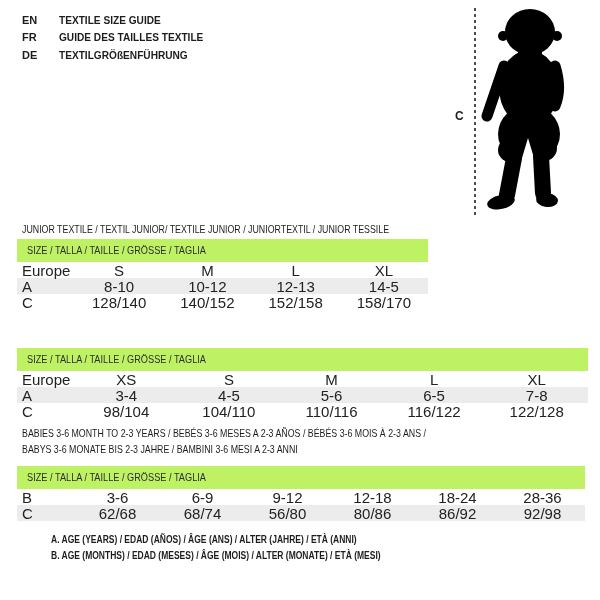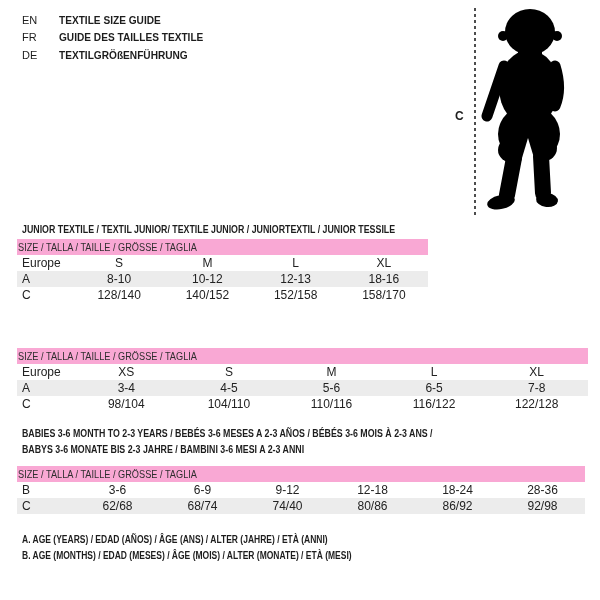--- a/index.html
+++ b/index.html
@@ -4,45 +4,45 @@
 <style>
   * { margin:0; padding:0; box-sizing:border-box; }
   html,body { background:#fff; }
   .page {
     position:relative; width:600px; height:600px; background:#ffffff;
     font-family:"Liberation Sans", sans-serif; color:#1d1d1d; overflow:hidden;
   }
   
   .langs { position:absolute; left:22px; top:11px; }
   .lang-row { display:flex; height:17.5px; align-items:center; }
-  .lang-code { width:37px; font-weight:normal; font-size:11px; }
+  .lang-code { width:37px; font-weight:bold; font-size:11px; }
   .lang-title { font-weight:bold; font-size:11px; white-space:nowrap;
     display:inline-block; transform:scaleX(.92); transform-origin:0 50%; }
   
   .dotted-line { position:absolute; left:474px; top:8px; width:2px; height:207px;
     background:repeating-linear-gradient(to bottom,#4d4d4d 0 3px,transparent 3px 6px); }
   .c-label { position:absolute; left:455px; top:109px; font-weight:bold; font-size:12px; }
   .baby-svg { position:absolute; left:480px; top:6px; }
   
-  .tbl-title { position:absolute; left:22px; font-weight:bold; font-size:10.5px;
+  .tbl-title { position:absolute; left:22px; font-weight:normal; font-size:10.5px;
     white-space:nowrap; line-height:16px; }
   .cond { display:inline-block; transform:scaleX(.84); transform-origin:0 50%; white-space:nowrap; }
   .sub { font-size:7.5px; vertical-align:-2px; }
   
   .table { position:absolute; left:17px; }
-  .size-bar { height:16px; background:#f9a8d4; display:flex; align-items:center; padding-left:1px; }
+  .size-bar { height:23px; background:#bef264; display:flex; align-items:center; padding-left:10px; }
   .size-bar span { font-size:10px; color:#2e2e2e; white-space:nowrap;
     display:inline-block; transform:scaleX(.92); transform-origin:0 50%; }
-  .trow { display:flex; height:16px; align-items:center; font-size:12px; }
+  .trow { display:flex; height:16px; align-items:center; font-size:15px; }
   .trow.shaded { background:#ececec; }
   .tlabel { width:58px; padding-left:5px; color:#222; }
   .tcell { flex:1; text-align:center; color:#222; }
   
   .footnotes { position:absolute; left:22px; top:534px; }
-  .footnote { height:16.3px; font-weight:bold; font-size:10px; white-space:nowrap; }
+  .footnote { height:16.3px; font-weight:bold; font-size:10px; white-space:nowrap;margin-left:29px; }
   .footnote span { display:inline-block; transform:scaleX(.85); transform-origin:0 50%; white-space:nowrap; }
 </style>
 </head>
 <body>
 
 <div class="page">
 
   <div class="langs">
     <div class="lang-row">
       <span class="lang-code">EN</span>
@@ -101,21 +101,21 @@
       <span class="tcell">S</span>
       <span class="tcell">M</span>
       <span class="tcell">L</span>
       <span class="tcell">XL</span>
     </div>
     <div class="trow shaded">
       <span class="tlabel">A</span>
       <span class="tcell">8-10</span>
       <span class="tcell">10-12</span>
       <span class="tcell">12-13</span>
-      <span class="tcell">18-16</span>
+      <span class="tcell">14-5</span>
     </div>
     <div class="trow">
       <span class="tlabel">C</span>
       <span class="tcell">128/140</span>
       <span class="tcell">140/152</span>
       <span class="tcell">152/158</span>
       <span class="tcell">158/170</span>
     </div>
   </div>
 
@@ -163,21 +163,21 @@
       <span class="tcell">6-9</span>
       <span class="tcell">9-12</span>
       <span class="tcell">12-18</span>
       <span class="tcell">18-24</span>
       <span class="tcell">28-36</span>
     </div>
     <div class="trow shaded">
       <span class="tlabel">C</span>
       <span class="tcell">62/68</span>
       <span class="tcell">68/74</span>
-      <span class="tcell">74/40</span>
+      <span class="tcell">56/80</span>
       <span class="tcell">80/86</span>
       <span class="tcell">86/92</span>
       <span class="tcell">92/98</span>
     </div>
   </div>
 
   <div class="footnotes">
     <div class="footnote"><span>A. AGE (YEARS) / EDAD (AÑOS) / ÂGE (ANS) / ALTER (JAHRE) / ETÀ (ANNI)</span></div>
     <div class="footnote"><span>B. AGE (MONTHS) / EDAD (MESES) / ÂGE (MOIS) / ALTER (MONATE) / ETÀ (MESI)</span></div>
   </div>

